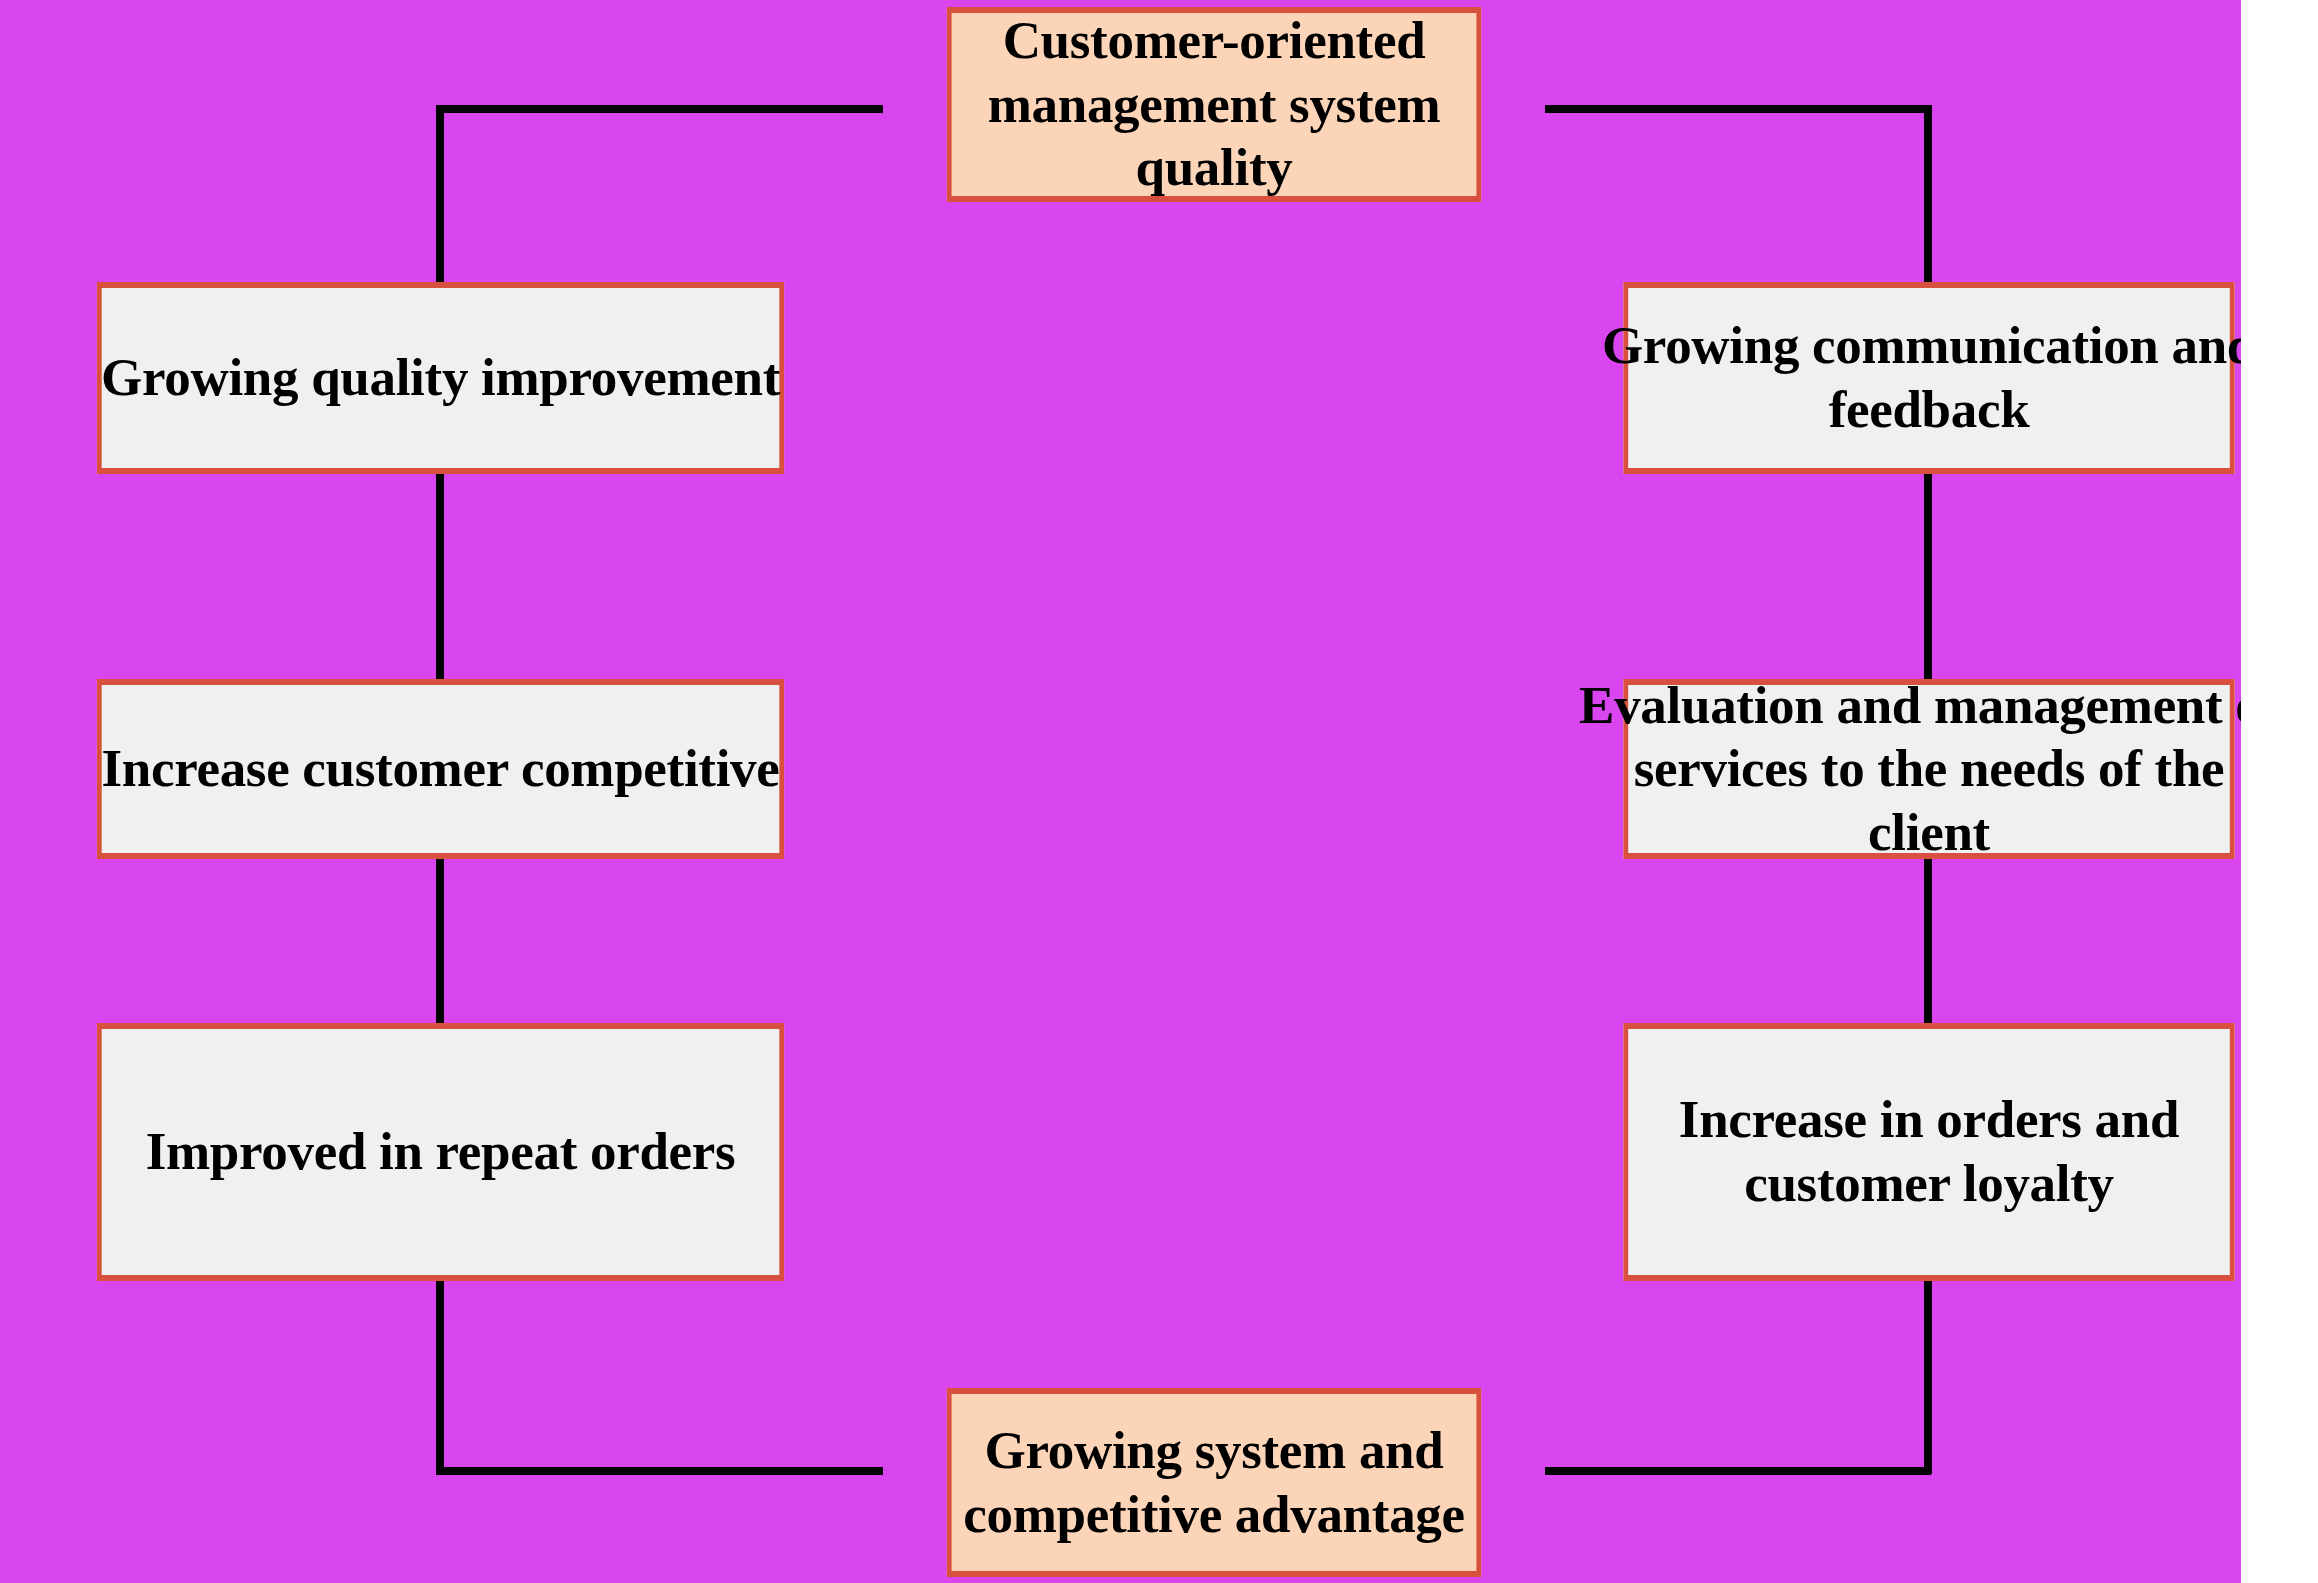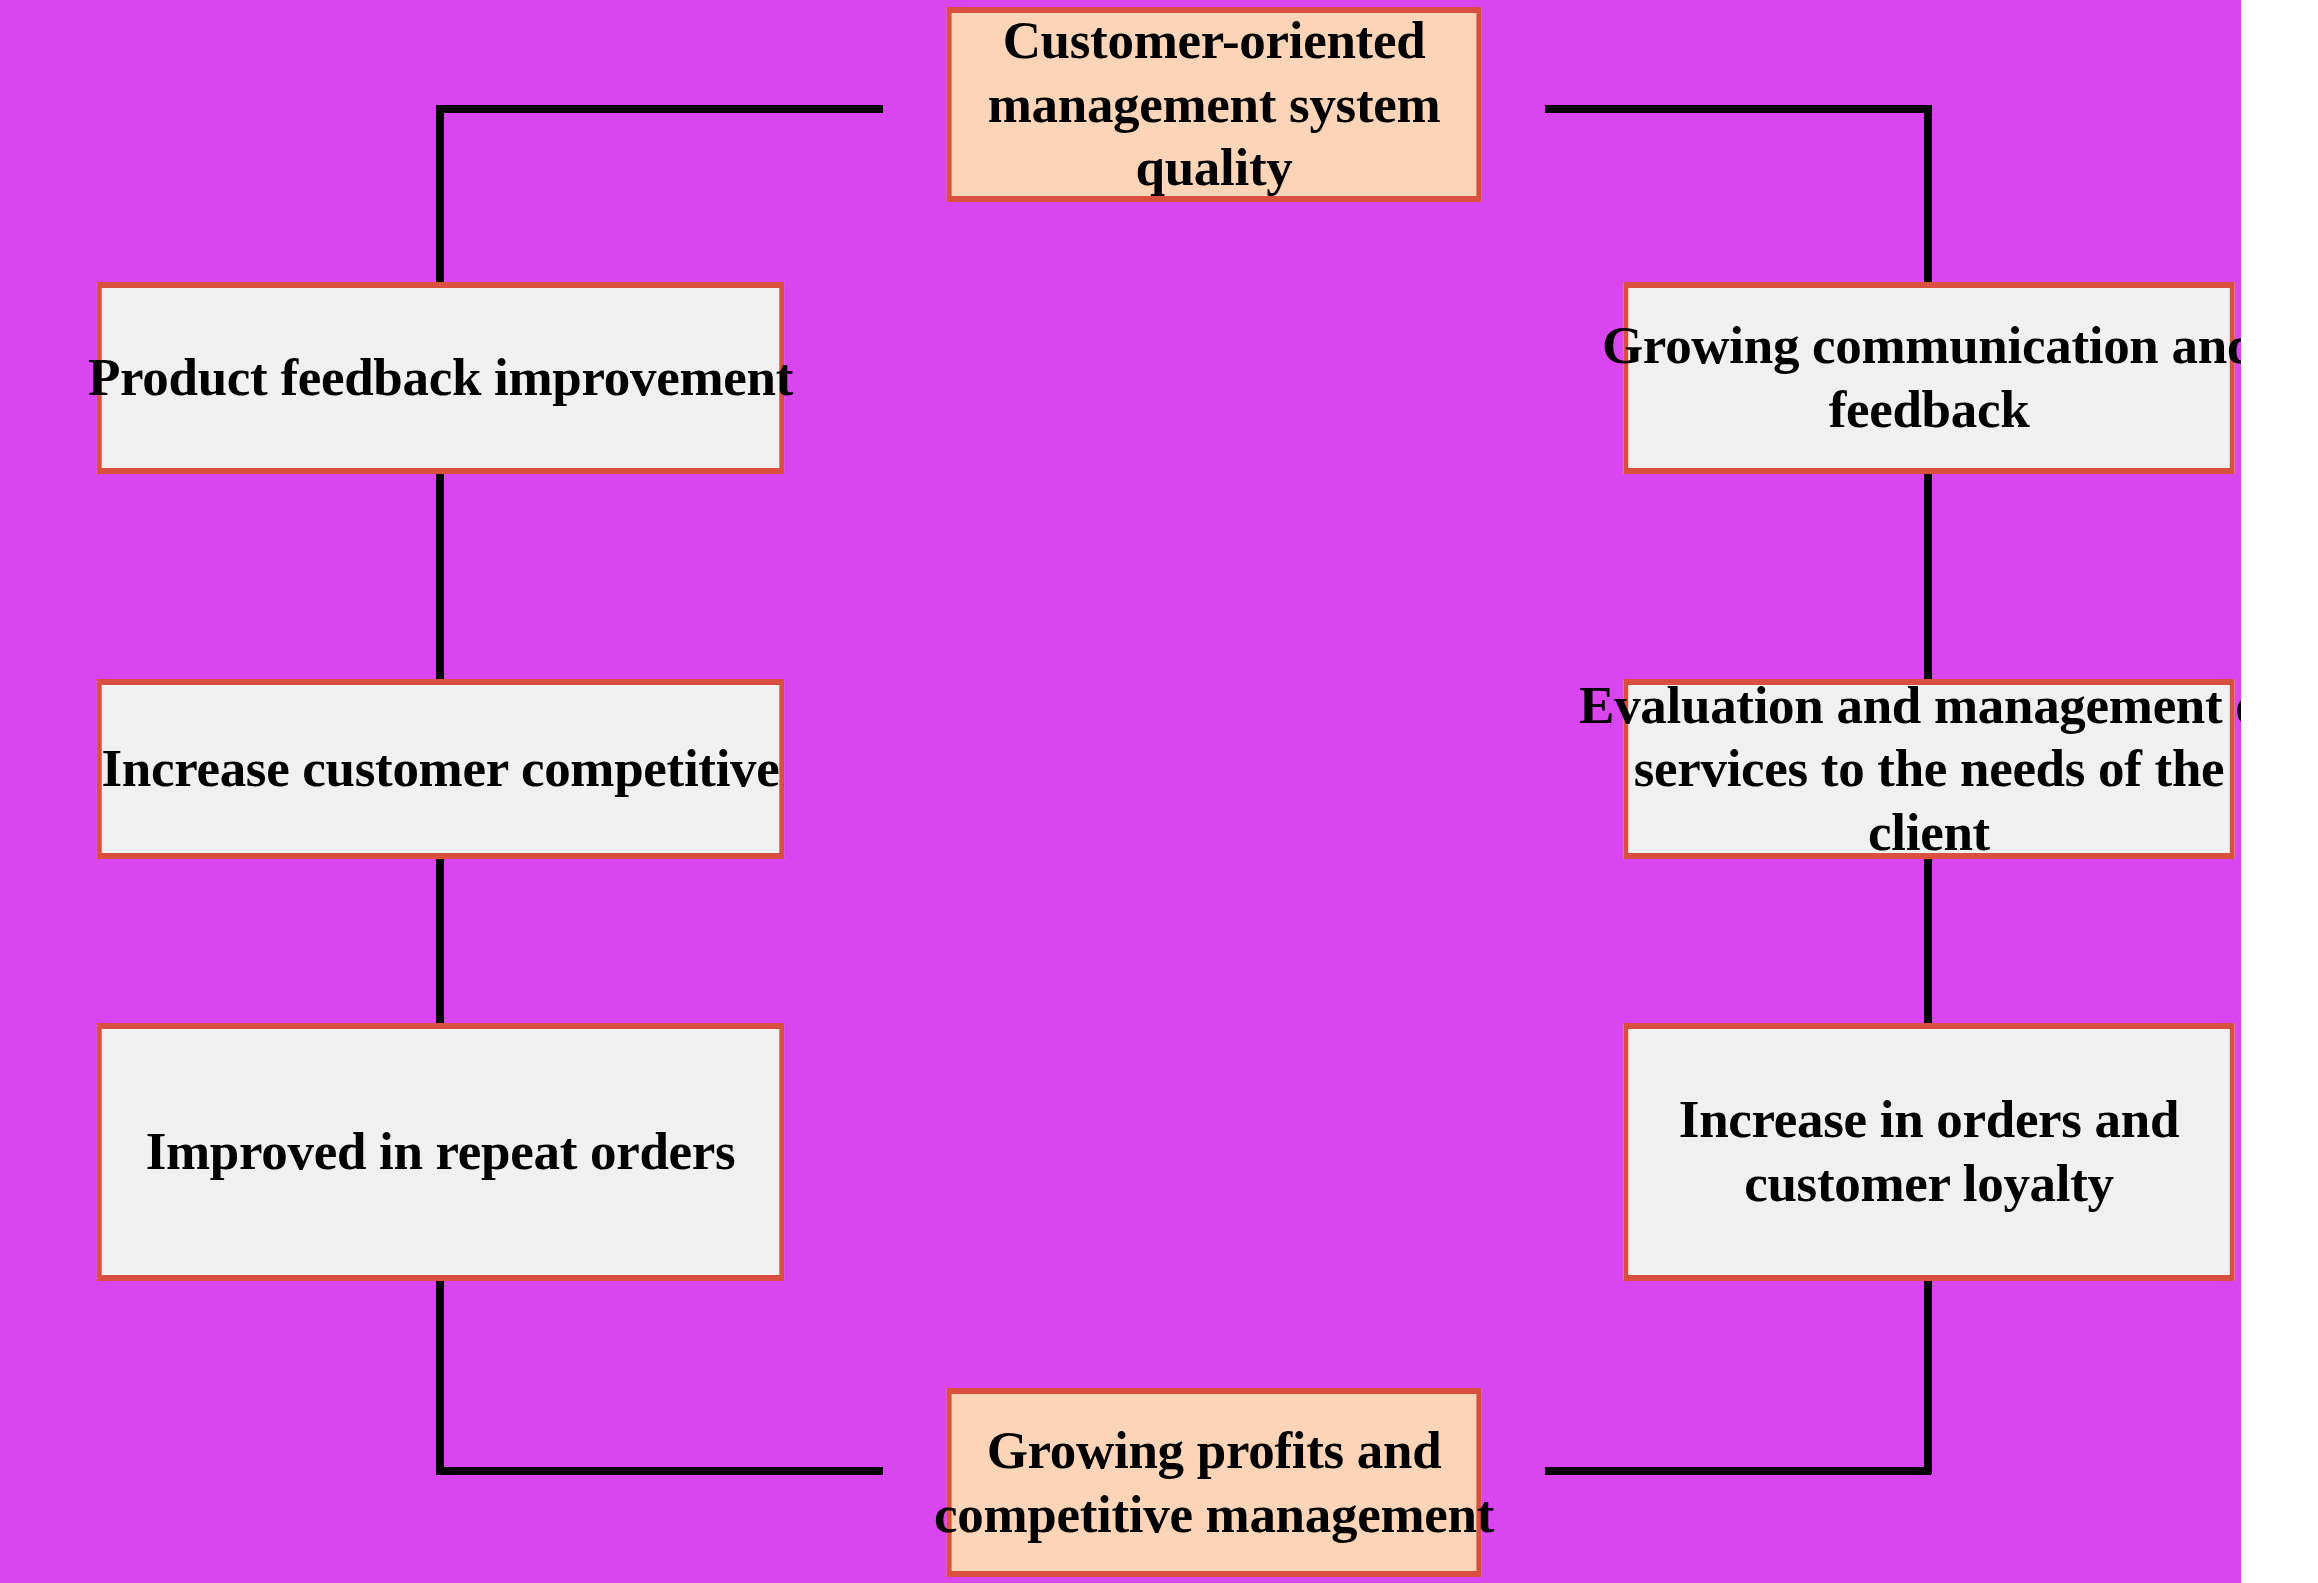--- a/index.html
+++ b/index.html
@@ -86,21 +86,21 @@
 
   <div class="conn" id="line-right-top-h"></div>
   <div class="conn" id="line-right-v"></div>
   <div class="conn" id="line-right-bot-h"></div>
 
   <div class="node accent" id="node-top">
     <span class="txt">Customer-oriented management system quality</span>
   </div>
 
   <div class="node plain" id="node-left-1">
-    <span class="txt">Product feedback improvement</span>
+    <span class="txt">Growing quality improvement</span>
   </div>
 
   <div class="node plain" id="node-left-2">
     <span class="txt">Increase customer competitive</span>
   </div>
 
   <div class="node plain" id="node-left-3">
     <span class="txt">Improved in repeat orders</span>
   </div>
 
@@ -110,17 +110,17 @@
 
   <div class="node plain" id="node-right-2">
     <span class="txt">Evaluation and management of services to the needs of the client</span>
   </div>
 
   <div class="node plain" id="node-right-3">
     <span class="txt">Increase in orders and customer loyalty</span>
   </div>
 
   <div class="node accent" id="node-bottom">
-    <span class="txt">Growing profits and competitive management</span>
+    <span class="txt">Growing system and competitive advantage</span>
   </div>
 
 </div>
 
 
 </body></html>

